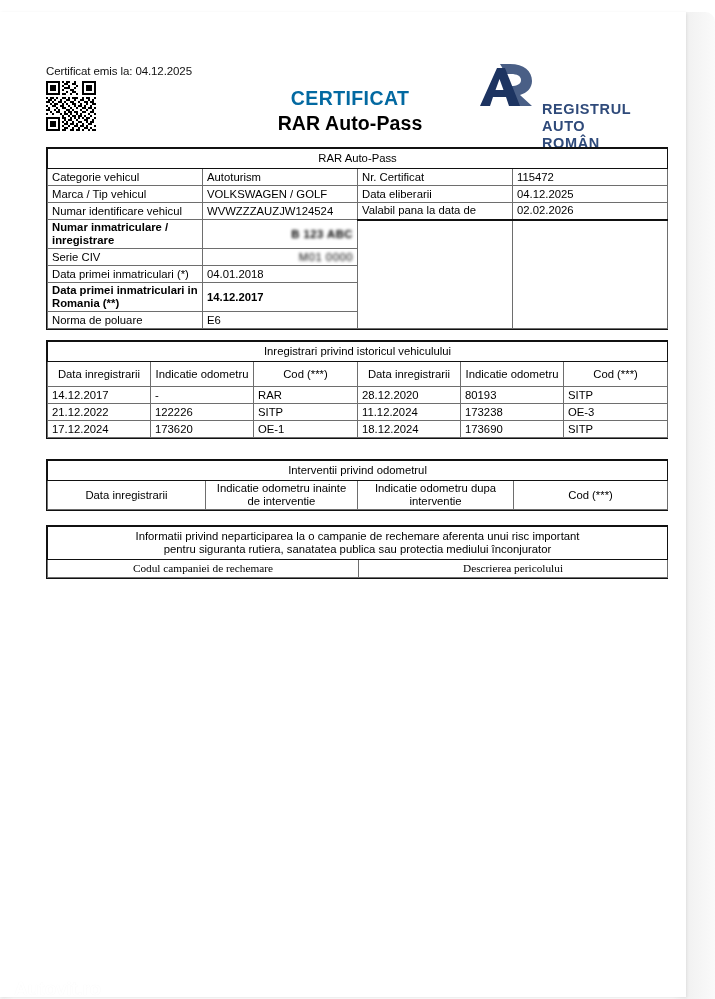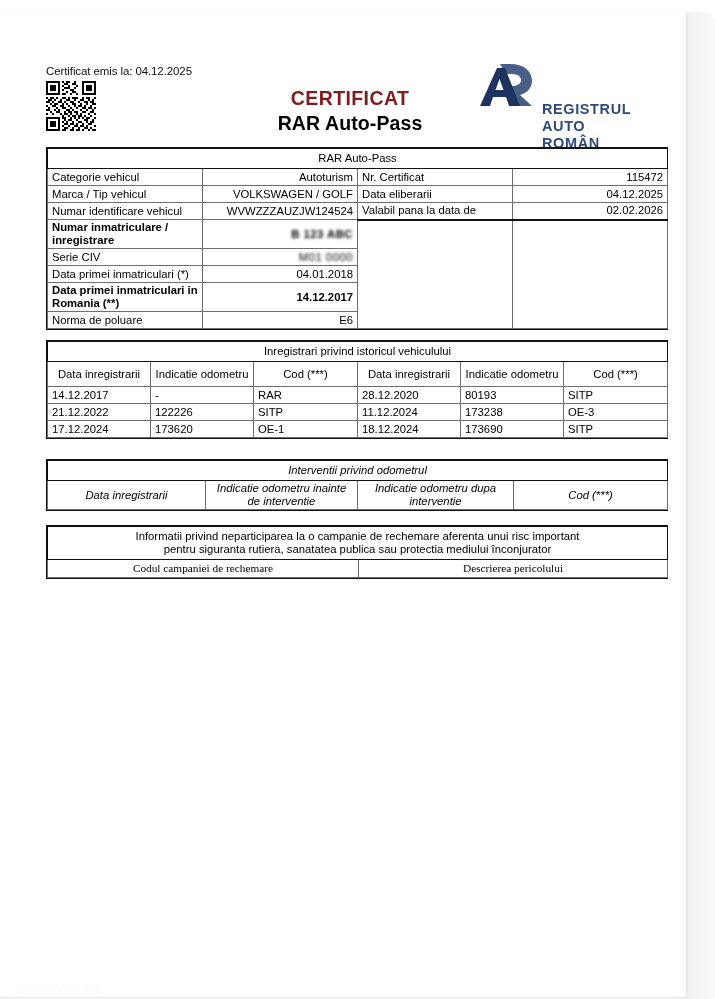--- a/index.html
+++ b/index.html
@@ -61,21 +61,21 @@
     position: absolute;
     left: 210px;
     top: 74px;
     width: 280px;
     text-align: center;
   }
   .title1 {
     font-size: 19.5px;
     font-weight: bold;
     letter-spacing: 0.4px;
-    color: #7f1d1d;
+    color: #0369a1;
     line-height: 24px;
   }
   .title2 {
     font-size: 19.5px;
     font-weight: bold;
     letter-spacing: 0.1px;
     color: #000;
     line-height: 26px;
   }
   .logo {
@@ -127,21 +127,20 @@
     border: 1px solid #111 !important;
     padding: 3px 2px !important;
   }
   .band-lg { font-size: 13.5px; }
   .colhead {
     text-align: center;
     font-weight: bold;
     font-size: 11.3px;
   }
   .val {
-    text-align: right;
     font-weight: bold;
   }
   .lbl { text-align: left; }
   .cell { text-align: left; }
   .blurred {
     text-align: right;
     font-weight: bold;
     color: #3a3a3a;
     filter: blur(1.6px);
     letter-spacing: 0.5px;
@@ -152,21 +151,21 @@
   #t-ident td { height: 17px; }
   #t-ident td.tall { height: 21px; font-weight: bold; }
   #t-ident td.filler { height: 92px; border-top: 2px solid #111; }
 
   
   #t-hist { left: 46px; top: 328px; width: 622px; }
   #t-hist td { height: 17px; }
   #t-hist td.colhead { height: 25px; }
 
   
-  #t-interv { left: 46px; top: 447px; width: 622px; font-style: italic; }
+  #t-interv { left: 46px; top: 447px; width: 622px; }
   #t-interv td.colhead { height: 27px; }
 
   
   #t-recall { left: 46px; top: 513px; width: 622px; }
   #t-recall td.colhead { height: 18px; font-family: Liberation Serif, serif; }
   .band-two {
     text-align: center;
     font-weight: bold;
     font-size: 12.4px;
     line-height: 14px;

